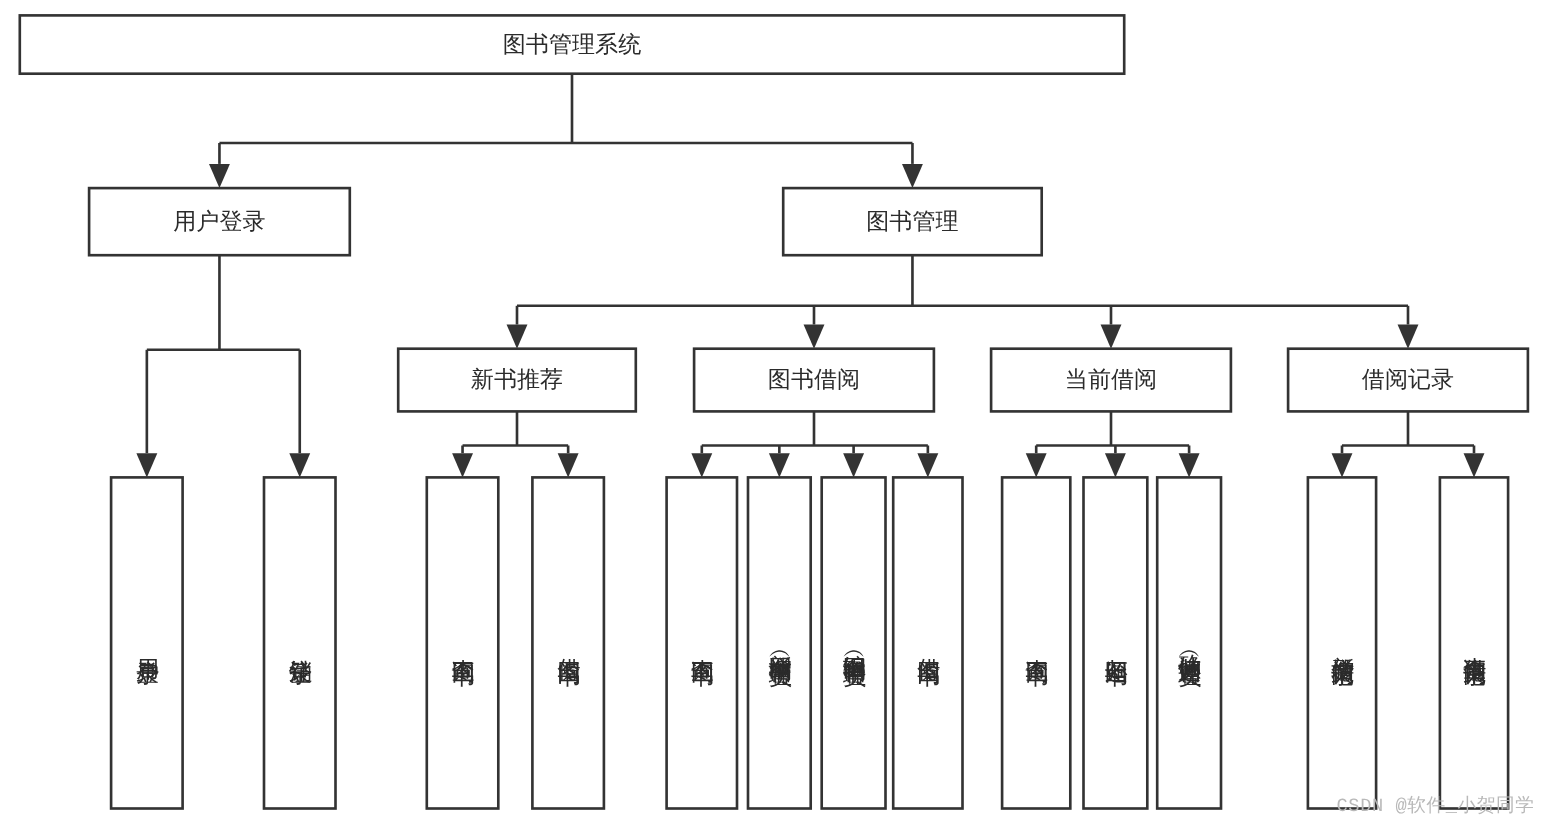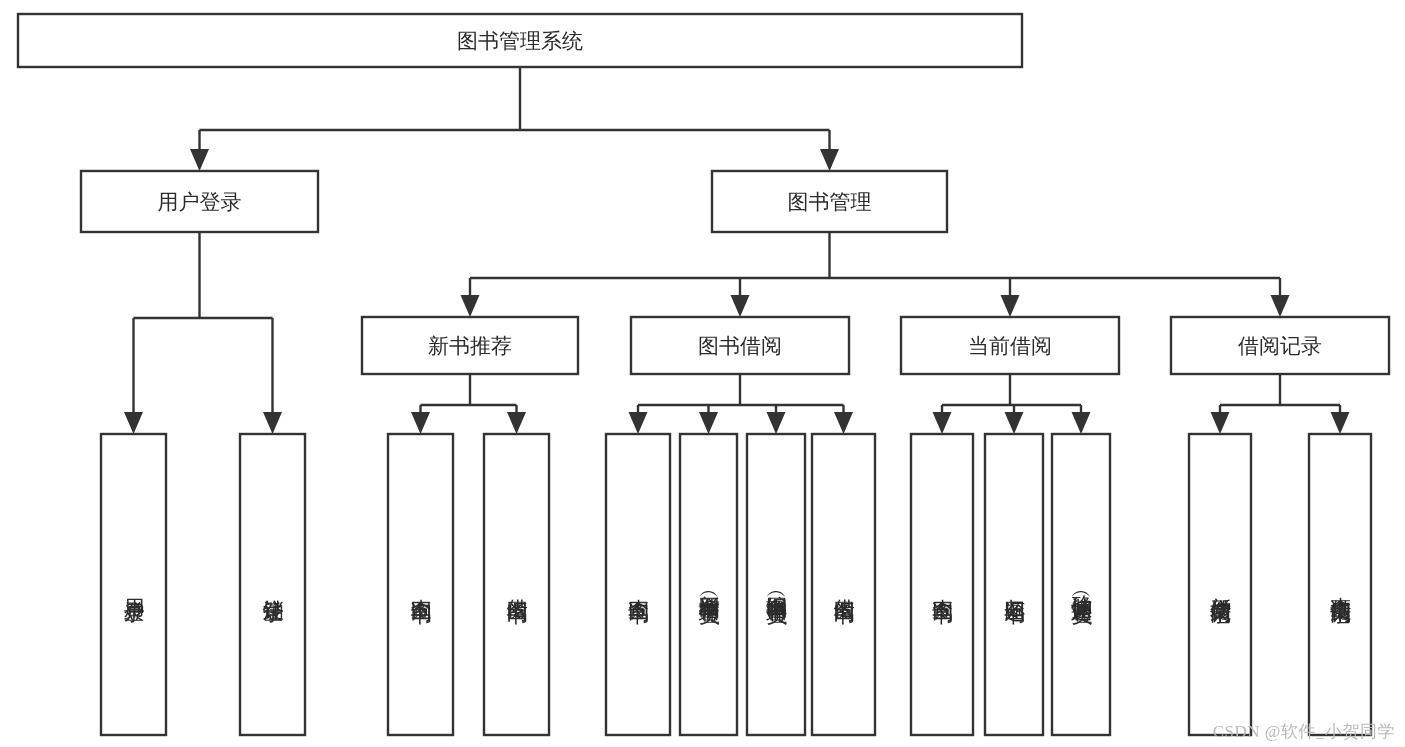--- a/index.html
+++ b/index.html
@@ -65,21 +65,21 @@
     line-height: 1.12;
     color: #2b2b2b;
     letter-spacing: 1.5px;
     white-space: nowrap;
     text-align: center;
   }
   .watermark {
     position: absolute;
     right: 10px;
     bottom: 4px;
-    font-family: Liberation Serif, serif;
+    font-family: Liberation Mono, monospace;
     font-size: 17px;
     color: #b9b9b9;
     letter-spacing: 0.5px;
     white-space: nowrap;
     user-select: none;
   }
 </style>
 </head>
 <body>
 

